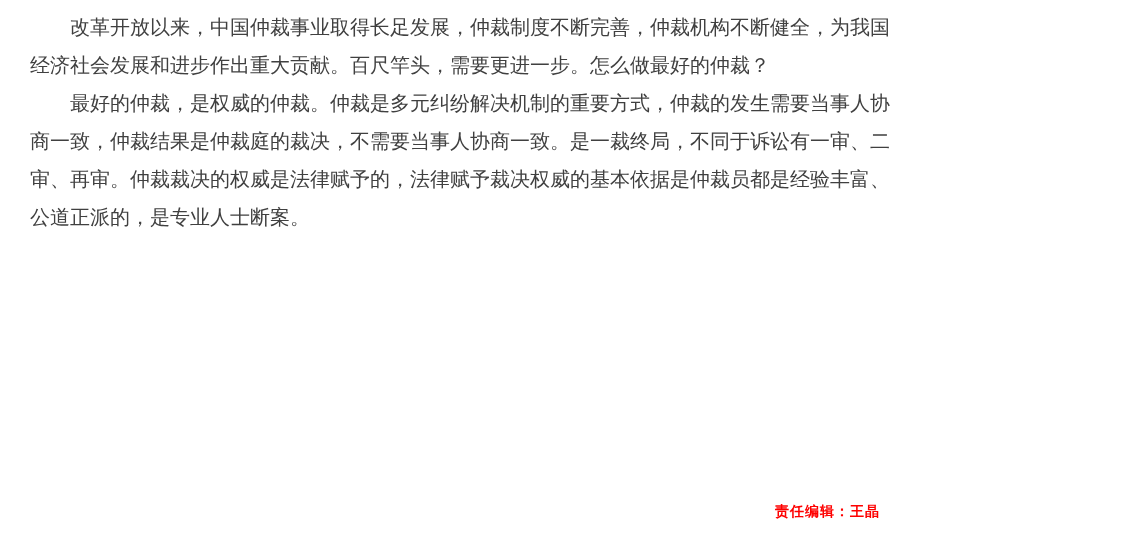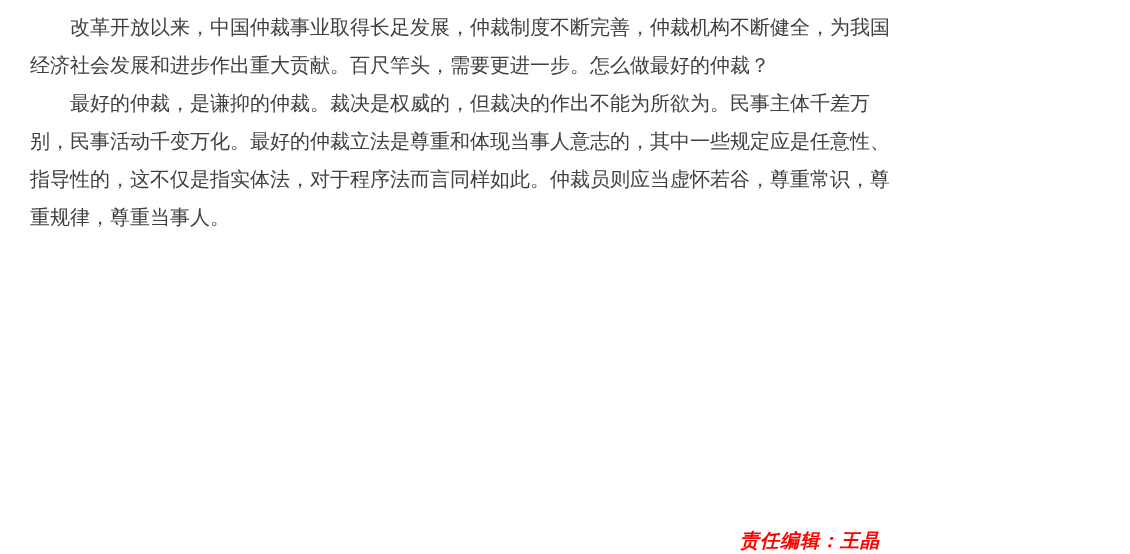--- a/index.html
+++ b/index.html
@@ -25,30 +25,29 @@
     font-size: 20px;
     line-height: 38px;
     color: #404040;
     text-indent: 2em;
     text-align: left;
     word-break: break-all;
   }
   .editor-credit {
     position: absolute;
     right: 42px;
-    bottom: 0;
-    font-size: 19px;
+    bottom: 33px;
+    font-size: 14px;
     font-weight: bold;
     color: #fe0100;
     letter-spacing: 1px;
-    font-style: italic;
   }
 </style>
 </head>
 <body>
 
 <div class="page">
   <div class="article-body">
     <p class="para">改革开放以来，中国仲裁事业取得长足发展，仲裁制度不断完善，仲裁机构不断健全，为我国经济社会发展和进步作出重大贡献。百尺竿头，需要更进一步。怎么做最好的仲裁？</p>
-    <p class="para">最好的仲裁，是谦抑的仲裁。裁决是权威的，但裁决的作出不能为所欲为。民事主体千差万别，民事活动千变万化。最好的仲裁立法是尊重和体现当事人意志的，其中一些规定应是任意性、指导性的，这不仅是指实体法，对于程序法而言同样如此。仲裁员则应当虚怀若谷，尊重常识，尊重规律，尊重当事人。</p>
+    <p class="para">最好的仲裁，是权威的仲裁。仲裁是多元纠纷解决机制的重要方式，仲裁的发生需要当事人协商一致，仲裁结果是仲裁庭的裁决，不需要当事人协商一致。是一裁终局，不同于诉讼有一审、二审、再审。仲裁裁决的权威是法律赋予的，法律赋予裁决权威的基本依据是仲裁员都是经验丰富、公道正派的，是专业人士断案。</p>
   </div>
   <div class="editor-credit">责任编辑：王晶</div>
 </div>
 
 </body></html>

